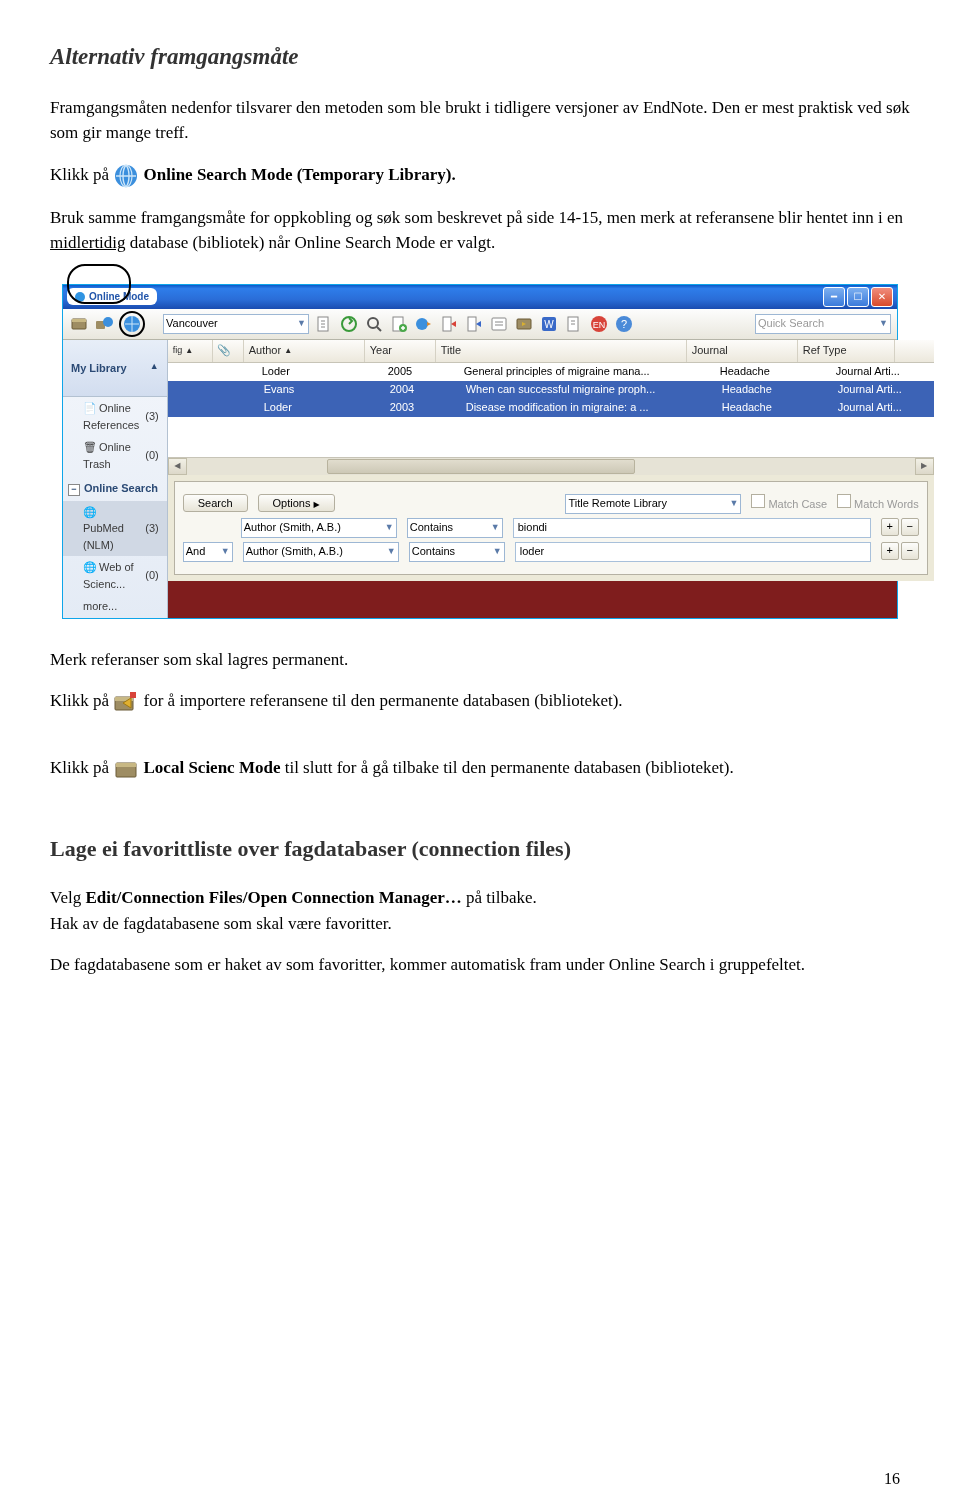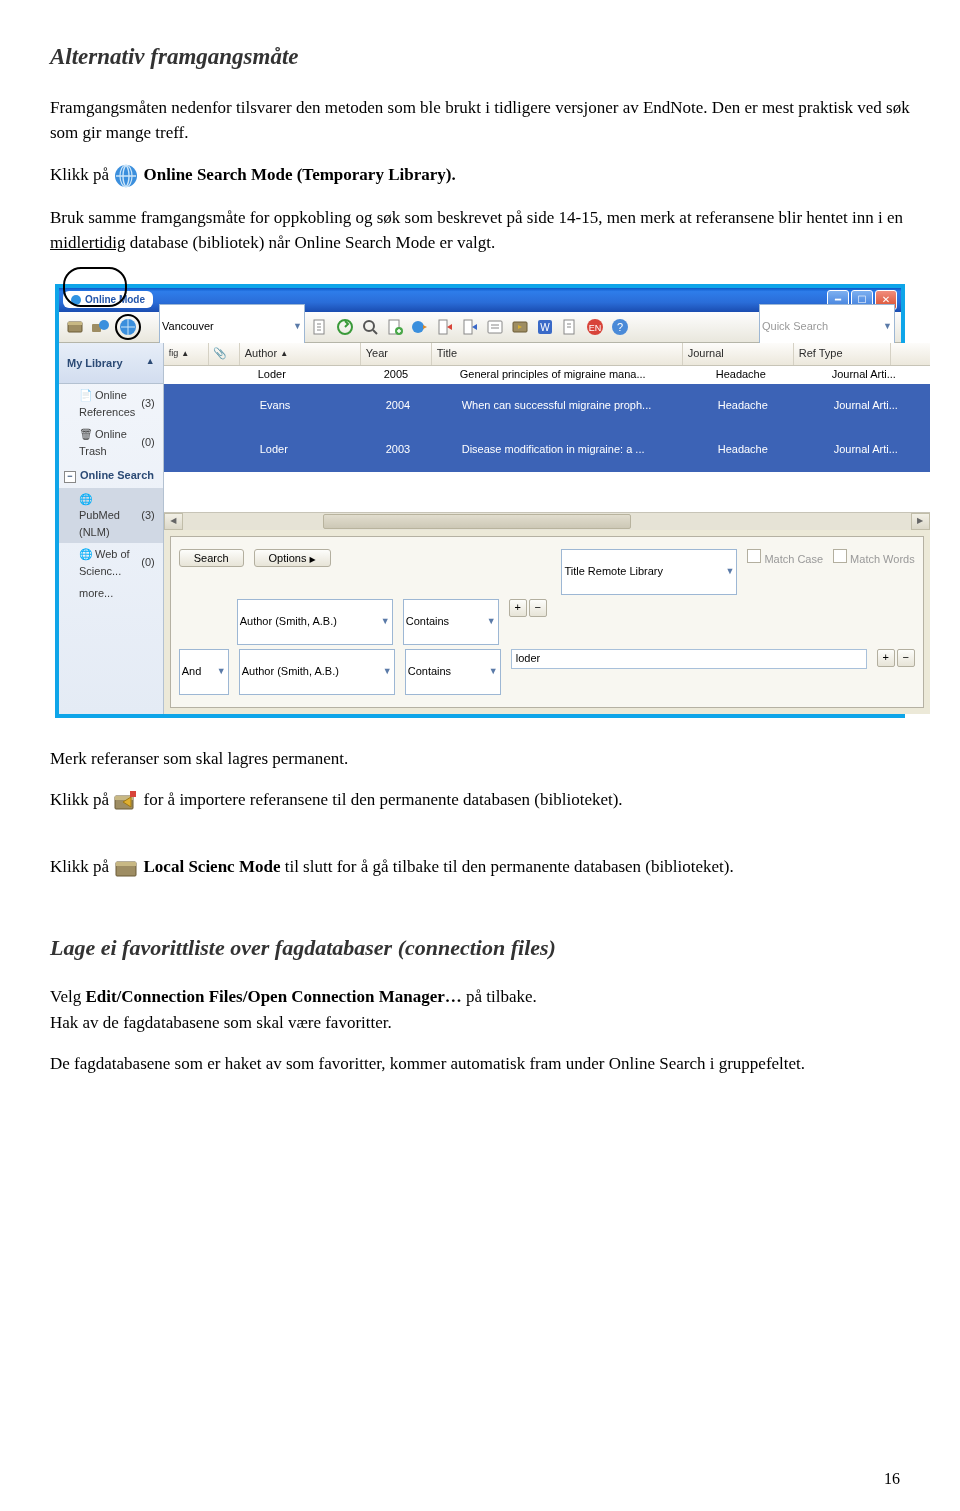--- a/index.html
+++ b/index.html
@@ -1,39 +1,39 @@
 <!DOCTYPE html>
 <html><head>
 <meta charset="utf-8">
 <style>
 body{font-family:"Times New Roman",serif;font-size:17px;color:#000;margin:0;padding:40px 50px;background:#fff;line-height:1.5}
 .heading-1{font-style:italic;font-weight:bold;font-size:23px;color:#333;margin-bottom:20px}
-.heading-2{font-style:italic;font-weight:bold;font-size:22px;color:#333;margin:50px 0 20px}
+.heading-2{font-weight:bold;font-size:22px;color:#333;margin:50px 0 20px}
 p{margin:16px 0}
 .icon-inline{display:inline-block;vertical-align:middle;width:26px;height:26px}
 strong{font-weight:bold}
 
 
-.app{border:4px solid #0ea5e9;margin:28px 5px;font-family:Tahoma,Arial,sans-serif;font-size:11px;color:#000;background:#7f1d1d}
+.app{border:1px solid #0ea5e9;margin:28px 12px;font-family:Tahoma,Arial,sans-serif;font-size:11px;color:#000;background:#7f1d1d}
 .titlebar{height:24px;background:linear-gradient(#0a58c8,#2e7dea 15%,#2a6dd8 60%,#1a4cb0);display:flex;align-items:center;padding:0 4px;color:#fff}
 .titlebar .mode-badge{background:#fff;color:#25a;border-radius:6px;padding:1px 8px;font-weight:bold;font-size:10px;display:flex;align-items:center;gap:4px}
 .titlebar .mode-badge .dot{width:10px;height:10px;background:#3094e2;border-radius:50%}
 .titlebar .winbtns{margin-left:auto;display:flex;gap:2px}
 .titlebar .winbtn{width:20px;height:18px;border:1px solid #fff;border-radius:3px;display:flex;align-items:center;justify-content:center;font-size:10px}
 .titlebar .winbtn.min{background:linear-gradient(#7db0f0,#3a7adb)}
 .titlebar .winbtn.max{background:linear-gradient(#7db0f0,#3a7adb)}
 .titlebar .winbtn.close{background:linear-gradient(#f08d7d,#d84a2a)}
 .toolbar{height:30px;background:linear-gradient(#fdfdfd,#e9e7dd);border-bottom:1px solid #b5b5a8;display:flex;align-items:center;gap:5px;padding:0 6px}
 .tbicon{width:20px;height:20px;border-radius:3px;display:inline-flex;align-items:center;justify-content:center}
-.sel{height:18px;background:#fff;border:1px solid #9db7d4;font-size:11px;padding:13px 2px;display:flex;align-items:center}
+.sel{height:18px;background:#fff;border:1px solid #9db7d4;font-size:11px;padding:0 2px;display:flex;align-items:center}
 .sel .caret{margin-left:4px;color:#5a7aa8;font-size:9px}
 .quicksearch{margin-left:auto;color:#999}
 .app-body{display:flex;min-height:200px}
 .sidebar{width:200px;background:linear-gradient(#f3f6fb,#e4ebf5);border-right:1px solid #b3c1d1;display:flex;flex-direction:column}
-.sidehead{background:linear-gradient(#e7eef8,#d2ddef);border-bottom:1px solid #b3c1d1;padding:12px 8px;font-weight:bold;color:#2b4a75;display:flex;justify-content:space-between}
+.sidehead{background:linear-gradient(#e7eef8,#d2ddef);border-bottom:1px solid #b3c1d1;padding:20px 8px;font-weight:bold;color:#2b4a75;display:flex;justify-content:space-between}
 .sideitem{padding:3px 8px 3px 20px;display:flex;justify-content:space-between;color:#3a3a3a;align-items:center;gap:6px}
 .sideitem.selected{background:#d0d8e4}
 .sideitem .icon{width:12px;height:12px;display:inline-block;margin-right:4px}
 .sidegroup-title{padding:5px 8px 4px 5px;font-weight:bold;color:#2b4a75}
 .minus{width:10px;height:10px;border:1px solid #888;display:inline-flex;align-items:center;justify-content:center;font-size:9px;margin-right:4px;background:#fff}
 .content{flex:1;display:flex;flex-direction:column}
 .gridhead{background:linear-gradient(#fdfcfa,#ece8dc);border-bottom:1px solid #c7c4b7;display:flex;height:22px;align-items:center;color:#2b2b2b}
 .ghcell{border-right:1px solid #d5d1c4;padding:0 5px;height:100%;display:flex;align-items:center;gap:3px}
 .grid{background:#fff}
 .grow{display:flex;height:18px;align-items:center;color:#000}
@@ -305,20 +305,21 @@
           <div class="row">
             <div style="width:48px"></div>
             <div class="sel" style="width:150px">
                 <span>Author (Smith, A.B.)</span>
                 <span class="caret" style="margin-left:auto">▼</span>
               </div>
             <div class="sel" style="width:90px">
                 <span>Contains</span>
                 <span class="caret" style="margin-left:auto">▼</span>
               </div>
+            <div class="input">biondi</div>
             <div class="plusminus">
                 <div class="pmbtn">+</div>
                 <div class="pmbtn">−</div>
               </div>
           </div>
           <div class="row">
             <div class="sel" style="width:44px">
                 <span>And</span>
                 <span class="caret" style="margin-left:auto">▼</span>
               </div>

